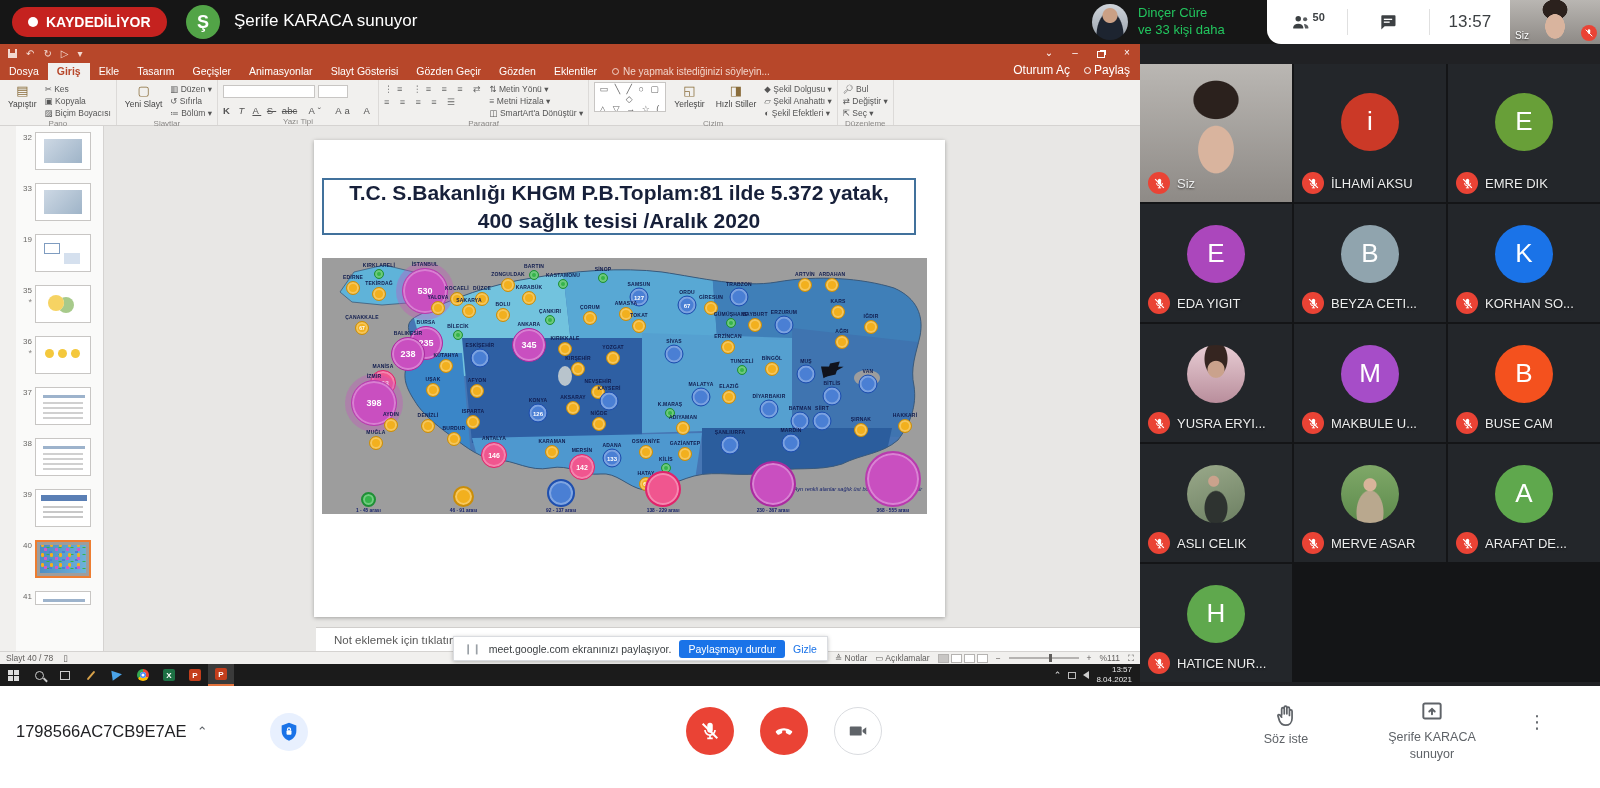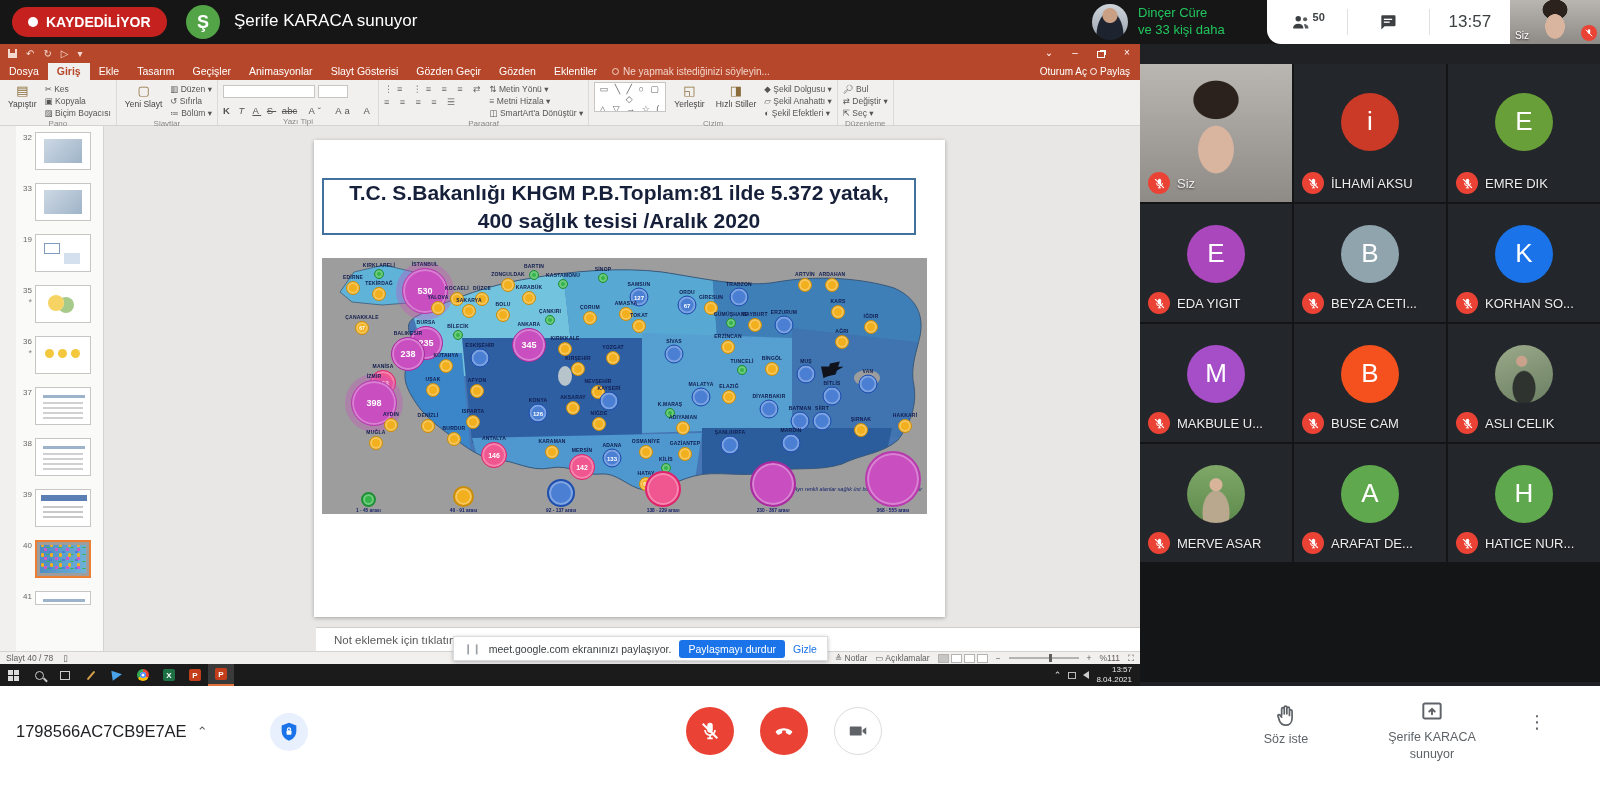--- a/index.html
+++ b/index.html
@@ -35,21 +35,21 @@
   .qat .disk:after { content:""; position:absolute; left:2px; top:0; width:5px; height:4px; background:#b7472a; }
   .ppt-title { position:absolute; left:0; right:0; text-align:center; pointer-events:none; }
   .winctl { margin-left:auto; display:flex; }
   .winctl span { width:26px; text-align:center; font-size:10px; cursor:default; }
   .restore-ic { display:inline-block; width:8px; height:7px; border:1px solid #fff; box-shadow:2px -2px 0 -1px #fff; margin-top:4px; }
   .ppt-menubar { position:absolute; left:0; top:18px; width:100%; height:18px; background:#b7472a; display:flex; align-items:flex-end; font-size:10.5px; color:#fff; }
   .mtab { padding:2px 9px 3px; cursor:default; }
   .mtab.active { background:#f1f0ee; color:#b7472a; font-weight:bold; }
   .tellme { margin-left:6px; padding-bottom:3px; color:#f2d5cb; font-size:10px; display:flex; gap:4px; align-items:center; }
   .bulb { width:7px; height:7px; border-radius:50%; border:1px solid #f2d5cb; position:relative; }
-  .menubar-right { margin-left:auto; display:flex; gap:3px; padding:0 10px 3px; font-size:10px; }
+  .menubar-right { margin-left:auto; display:flex; gap:14px; padding:0 10px 3px; font-size:12px; }
   .person-glyph { display:inline-block; width:7px; height:7px; border-radius:50%; border:1px solid #fff; margin-right:3px; }
 
   
   .ribbon { position:absolute; left:0; top:36px; width:100%; height:46px; background:#f1f0ee; border-bottom:1px solid #d5d3d1; display:flex; }
   .rgroup { display:flex; flex-direction:column; border-right:1px solid #dcdad8; padding:2px 5px 0; }
   .rg-body { flex:1; display:flex; gap:5px; align-items:flex-start; }
   .rg-label { text-align:center; font-size:8px; color:#8a8886; padding:1px 0 1px; }
   .bigbtn { display:flex; flex-direction:column; align-items:center; font-size:8.5px; color:#444; padding:1px 3px; gap:1px; }
   .bigbtn .ic { font-size:13px; color:#8a6d3b; }
   .smallcol { display:flex; flex-direction:column; justify-content:flex-start; gap:2px; font-size:8.5px; color:#555; padding-top:2px; }
@@ -784,20 +784,34 @@
                 <path d="M12 3a3 3 0 0 1 3 3v5a3 3 0 0 1-6 0V6a3 3 0 0 1 3-3z" fill="#fff"></path>
                 <path d="M6.5 11a5.5 5.5 0 0 0 11 0" stroke="#fff" stroke-width="1.8" fill="none"></path>
                 <path d="M12 16.5V20M9 20h6" stroke="#fff" stroke-width="1.8"></path>
                 <path d="M4 4l16 16" stroke="#fff" stroke-width="2.2"></path>
               </svg>
             </span>
             <span>KORHAN SO...</span>
           </div>
         </div>
         <div class="tile">
+          <div class="avatar photo-yusra"></div>
+          <div class="tile-label">
+            <span class="micoff">
+              <svg viewBox="0 0 24 24">
+                <path d="M12 3a3 3 0 0 1 3 3v5a3 3 0 0 1-6 0V6a3 3 0 0 1 3-3z" fill="#fff"></path>
+                <path d="M6.5 11a5.5 5.5 0 0 0 11 0" stroke="#fff" stroke-width="1.8" fill="none"></path>
+                <path d="M12 16.5V20M9 20h6" stroke="#fff" stroke-width="1.8"></path>
+                <path d="M4 4l16 16" stroke="#fff" stroke-width="2.2"></path>
+              </svg>
+            </span>
+            <span>YUSRA ERYI...</span>
+          </div>
+        </div>
+        <div class="tile">
           <div class="avatar" style="background: rgb(166, 77, 200);">M</div>
           <div class="tile-label">
             <span class="micoff">
               <svg viewBox="0 0 24 24">
                 <path d="M12 3a3 3 0 0 1 3 3v5a3 3 0 0 1-6 0V6a3 3 0 0 1 3-3z" fill="#fff"></path>
                 <path d="M6.5 11a5.5 5.5 0 0 0 11 0" stroke="#fff" stroke-width="1.8" fill="none"></path>
                 <path d="M12 16.5V20M9 20h6" stroke="#fff" stroke-width="1.8"></path>
                 <path d="M4 4l16 16" stroke="#fff" stroke-width="2.2"></path>
               </svg>
             </span>

